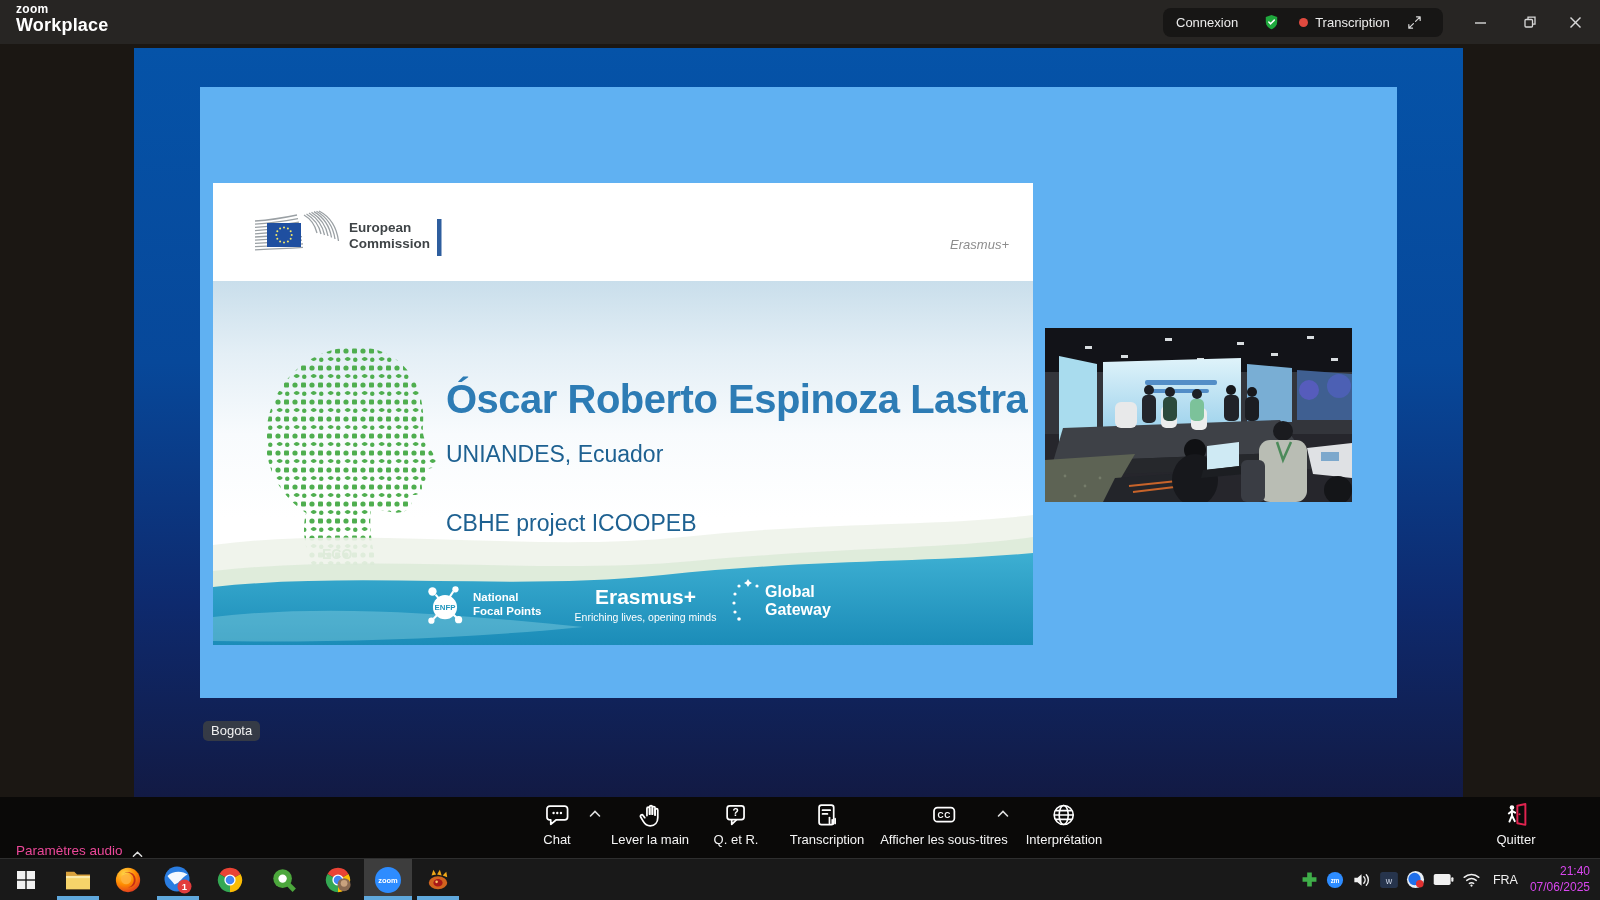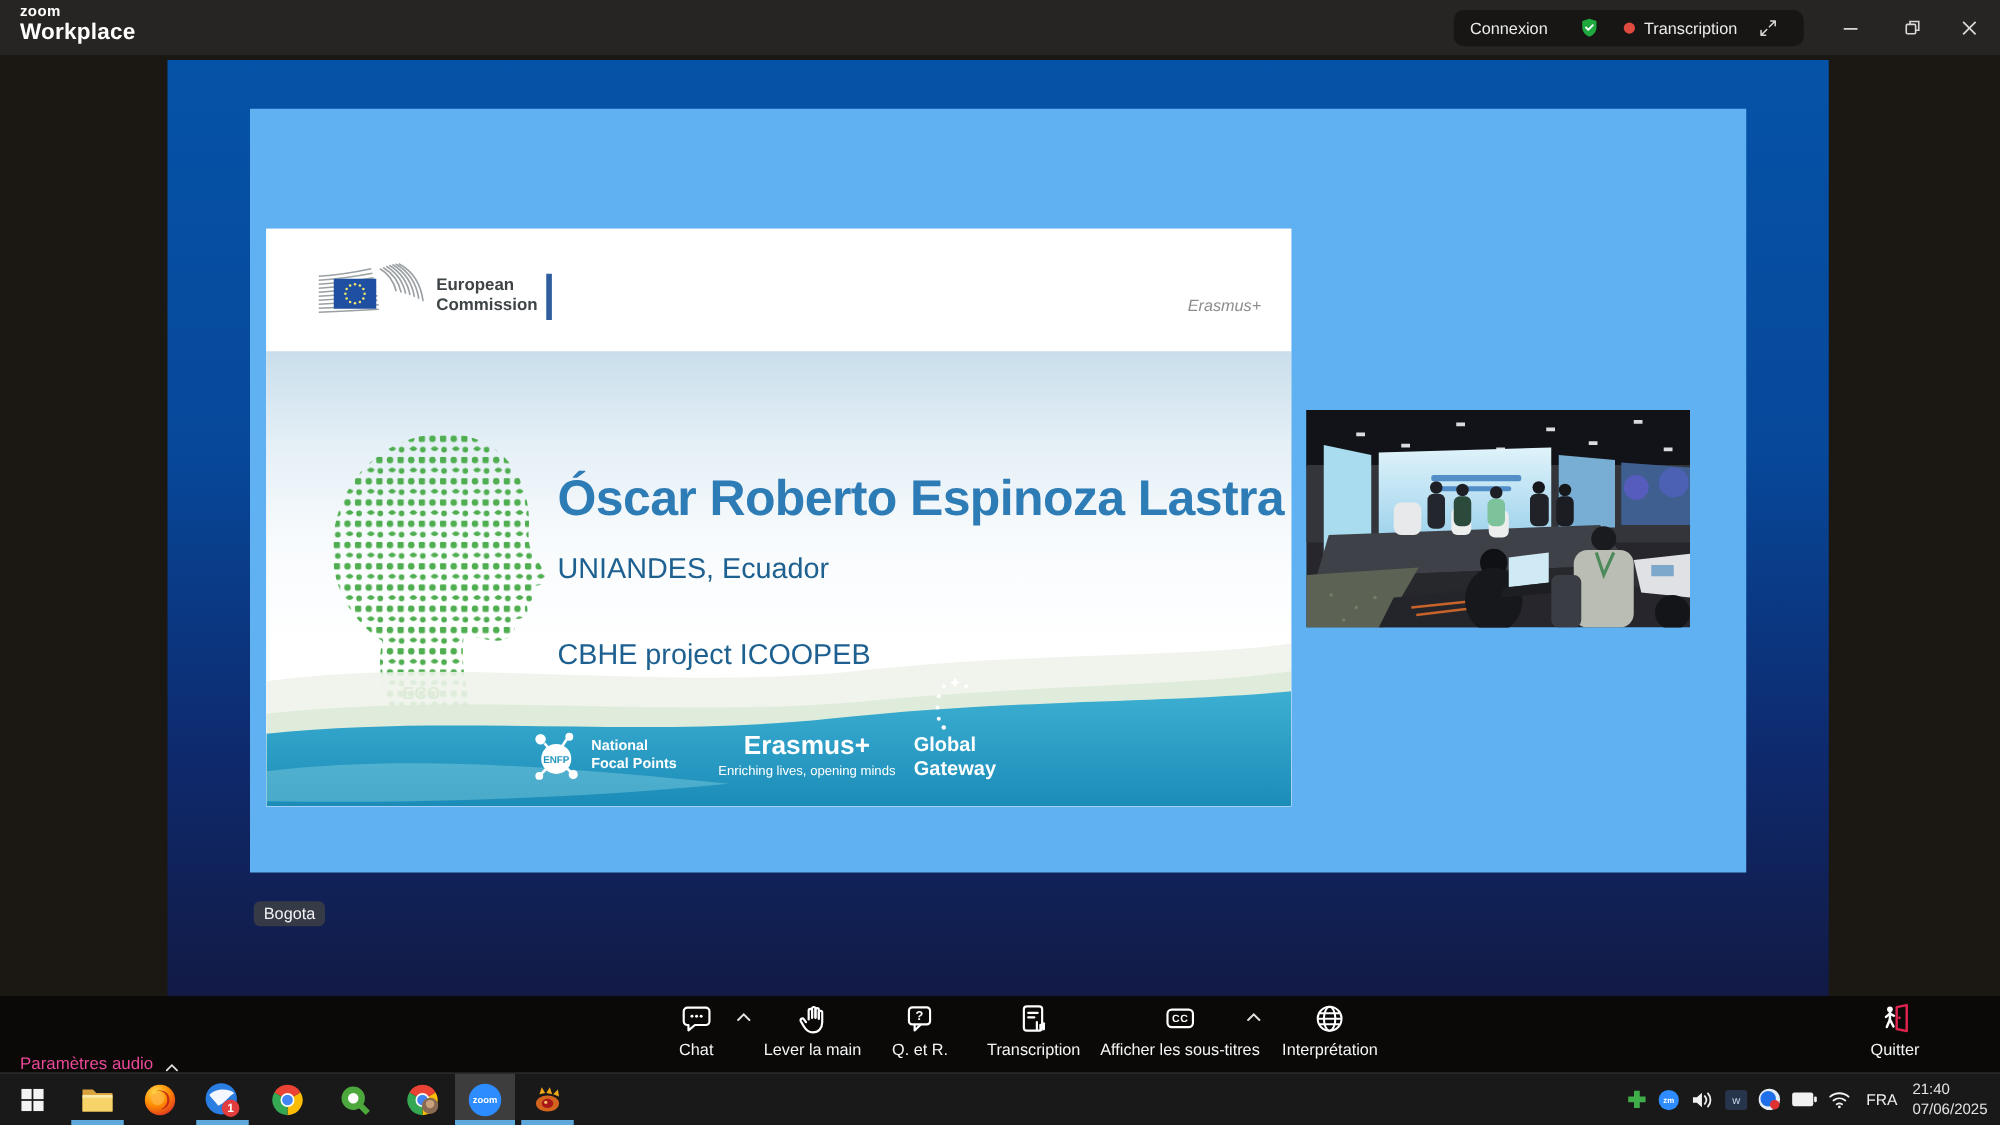--- a/index.html
+++ b/index.html
@@ -38,21 +38,21 @@
   .slide-title { position:absolute; left:233px; top:96px; font-size:40px; color:#2d7cb5; letter-spacing:-.5px; white-space:nowrap;font-weight:bold; }
   .slide-sub1 { position:absolute; left:233px; top:160px; font-size:23px; color:#1e6191; }
   .slide-sub2 { position:absolute; left:233px; top:197px; font-size:23px; color:#1e6191;margin-top:32px; }
   .waves { position:absolute; left:0; bottom:0; }
   .slide-footer { position:absolute; left:0; bottom:0; width:820px; height:90px; }
   .enfp { position:absolute; left:210px; bottom:18px; display:flex; align-items:center; gap:6px; }
   .enfp-name { color:#fff; font-size:11.5px; font-weight:bold; line-height:1.25; }
   .erasmus-f { position:absolute; left:345px; bottom:22px; width:175px; text-align:center; color:#fff; }
   .erasmus-f .big { font-size:21px; font-weight:bold; }
   .erasmus-f .tag { font-size:10.5px; margin-top:2px; }
-  .gateway { position:absolute; left:518px; bottom:20px; display:flex; align-items:center;flex-direction:column; }
+  .gateway { position:absolute; left:518px; bottom:20px; display:flex; align-items:center; }
   .gateway-name { color:#fff; font-size:16px; font-weight:bold; line-height:1.15; }
 
   
   .thumb { position:absolute; left:845px; top:241px; width:307px; height:174px; }
   .loc-label { position:absolute; left:3px; top:634px; background:rgba(58,63,68,.88); color:#f2f2f2;
     font-size:13px; padding:2px 8px 3px; border-radius:5px; }
 
   
   .toolbar { position:absolute; left:0; top:797px; width:1600px; height:61px; background:#0a0908; }
   .audio-settings { position:absolute; left:16px; top:0; height:100%; display:flex; align-items:flex-end; gap:9px;
@@ -62,21 +62,21 @@
   .tb-label { color:#f5f5f5; font-size:13px; white-space:nowrap;text-align:right; }
   .tb-chevron { position:absolute; top:12px; transform:translateX(-50%); }
 
   
   .taskbar { position:absolute; left:0; top:858px; width:1600px; height:42px; background:#191919; border-top:1px solid #2e2e2e; }
   .slot { position:absolute; top:0; width:48px; height:41px; display:flex; align-items:center; justify-content:center; }
   .slot.active { background:#3d3d3d; }
   .underline { position:absolute; bottom:0; left:3px; right:3px; height:4px; background:#5fa8dc; }
   .tray { position:absolute; right:10px; top:0; height:41px; display:flex; align-items:center; gap:8px; }
   .tray-lang { color:#f0f0f0; font-size:12.5px; margin:0 4px; }
-  .tray-clock { color:#e5e5e5; font-size:12px; line-height:1.3; }
+  .tray-clock { color:#d946ef; font-size:12px; text-align:right; line-height:1.3; }
   svg { display:block; }
 </style>
 </head>
 <body>
 
 <div class="screen">
 
   <div class="titlebar">
     <div class="brand">
       <div class="b-top">zoom</div>

